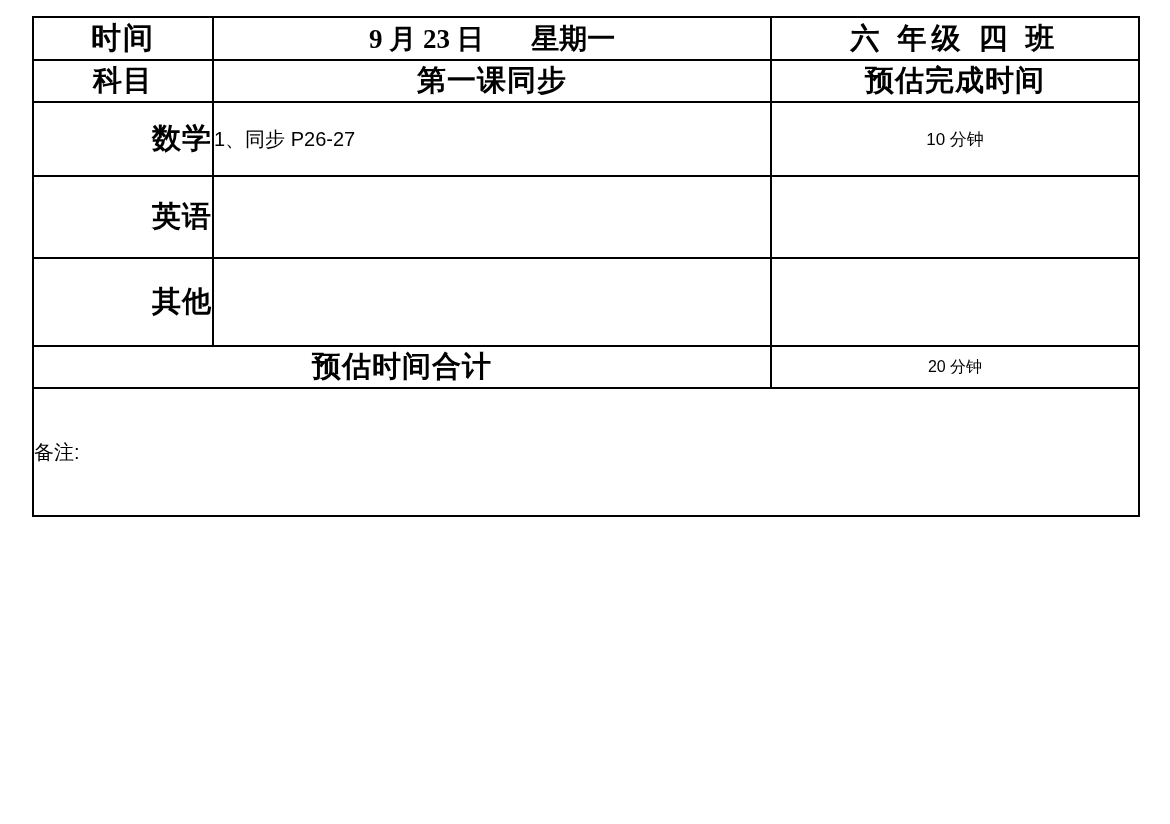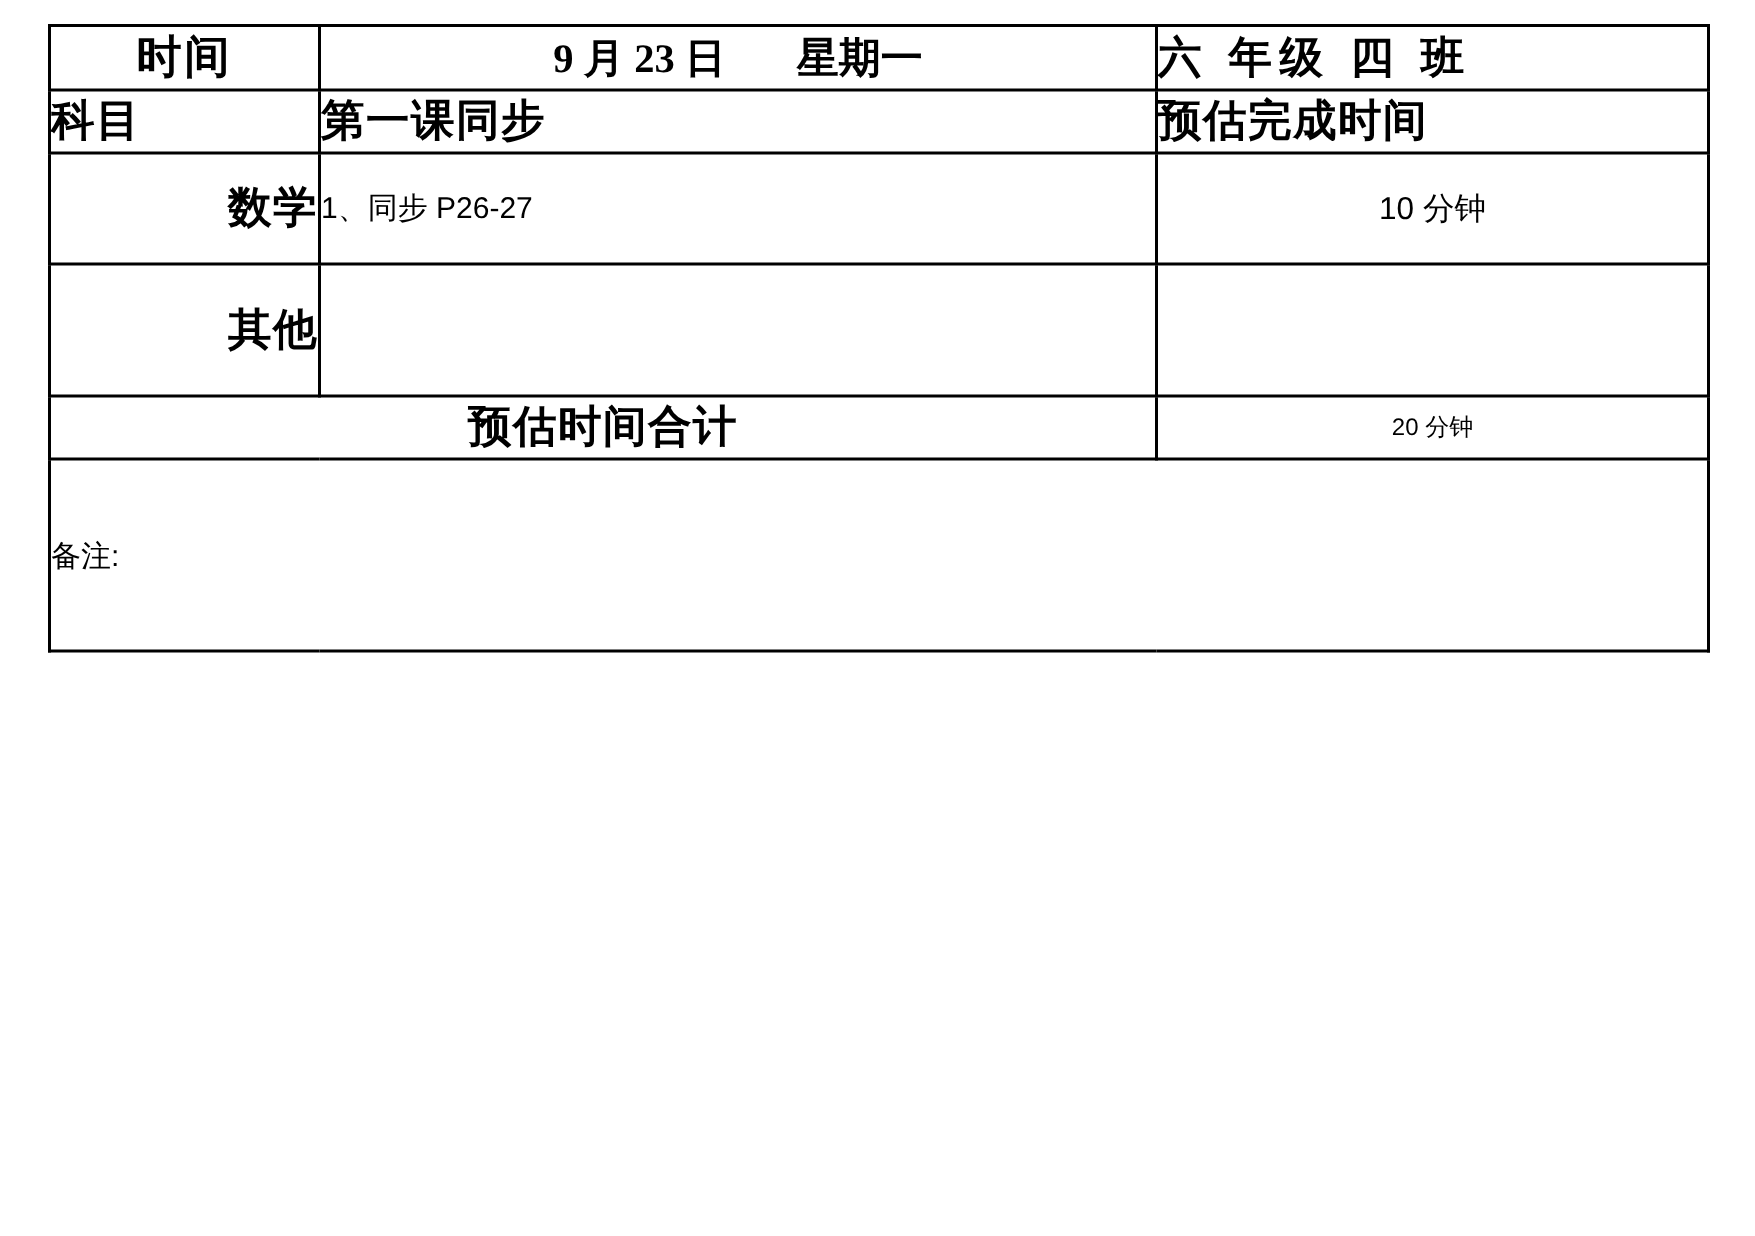--- a/index.html
+++ b/index.html
@@ -49,28 +49,30 @@
     font-size: 27px;
     font-weight: bold;
     font-family: "Liberation Serif", serif;
     padding: 12px 0;
   }
   .hdr-date .cn {
     font-family: "Liberation Sans", sans-serif;
     font-size: 28px;
   }
   .hdr-class {
+    text-align: center;
     font-size: 29px;
     font-weight: bold;
     letter-spacing: 5px;
     padding: 12px 0;
   }
 
   
   .sub-head {
+    text-align: center;
     font-size: 29px;
     font-weight: bold;
     letter-spacing: 1px;
     padding: 10px 0;
   }
 
   
   .subject-name {
     text-align: right;
     font-size: 29px;
@@ -89,21 +91,21 @@
   .content-cell .line {
     white-space: pre;
   }
   .content-cell.empty {
     height: 62px;
   }
 
   
   .est-time {
     text-align: center;
-    font-size: 21px;
+    font-size: 17px;
     vertical-align: middle;
   }
 
   .row-math td { height: 72px; }
   .row-chinese td { height: 86px; }
   .row-english td { height: 80px; }
   .row-other td { height: 86px; }
 
   
   .total-label {
@@ -156,20 +158,27 @@
 
       <tr class="row-math">
         <td class="subject-name">数学</td>
         <td class="content-cell">
           <div class="line">1、同步 P26-27</div>
         </td>
         <td class="est-time">10 分钟</td>
       </tr>
 
 
+      <tr class="row-english">
+        <td class="subject-name">英语</td>
+        <td class="content-cell empty">
+          <div class="line"></div>
+        </td>
+        <td class="est-time"></td>
+      </tr>
 
       <tr class="row-other">
         <td class="subject-name">其他</td>
         <td class="content-cell empty">
           <div class="line"></div>
         </td>
         <td class="est-time"></td>
       </tr>
 
       <tr>

